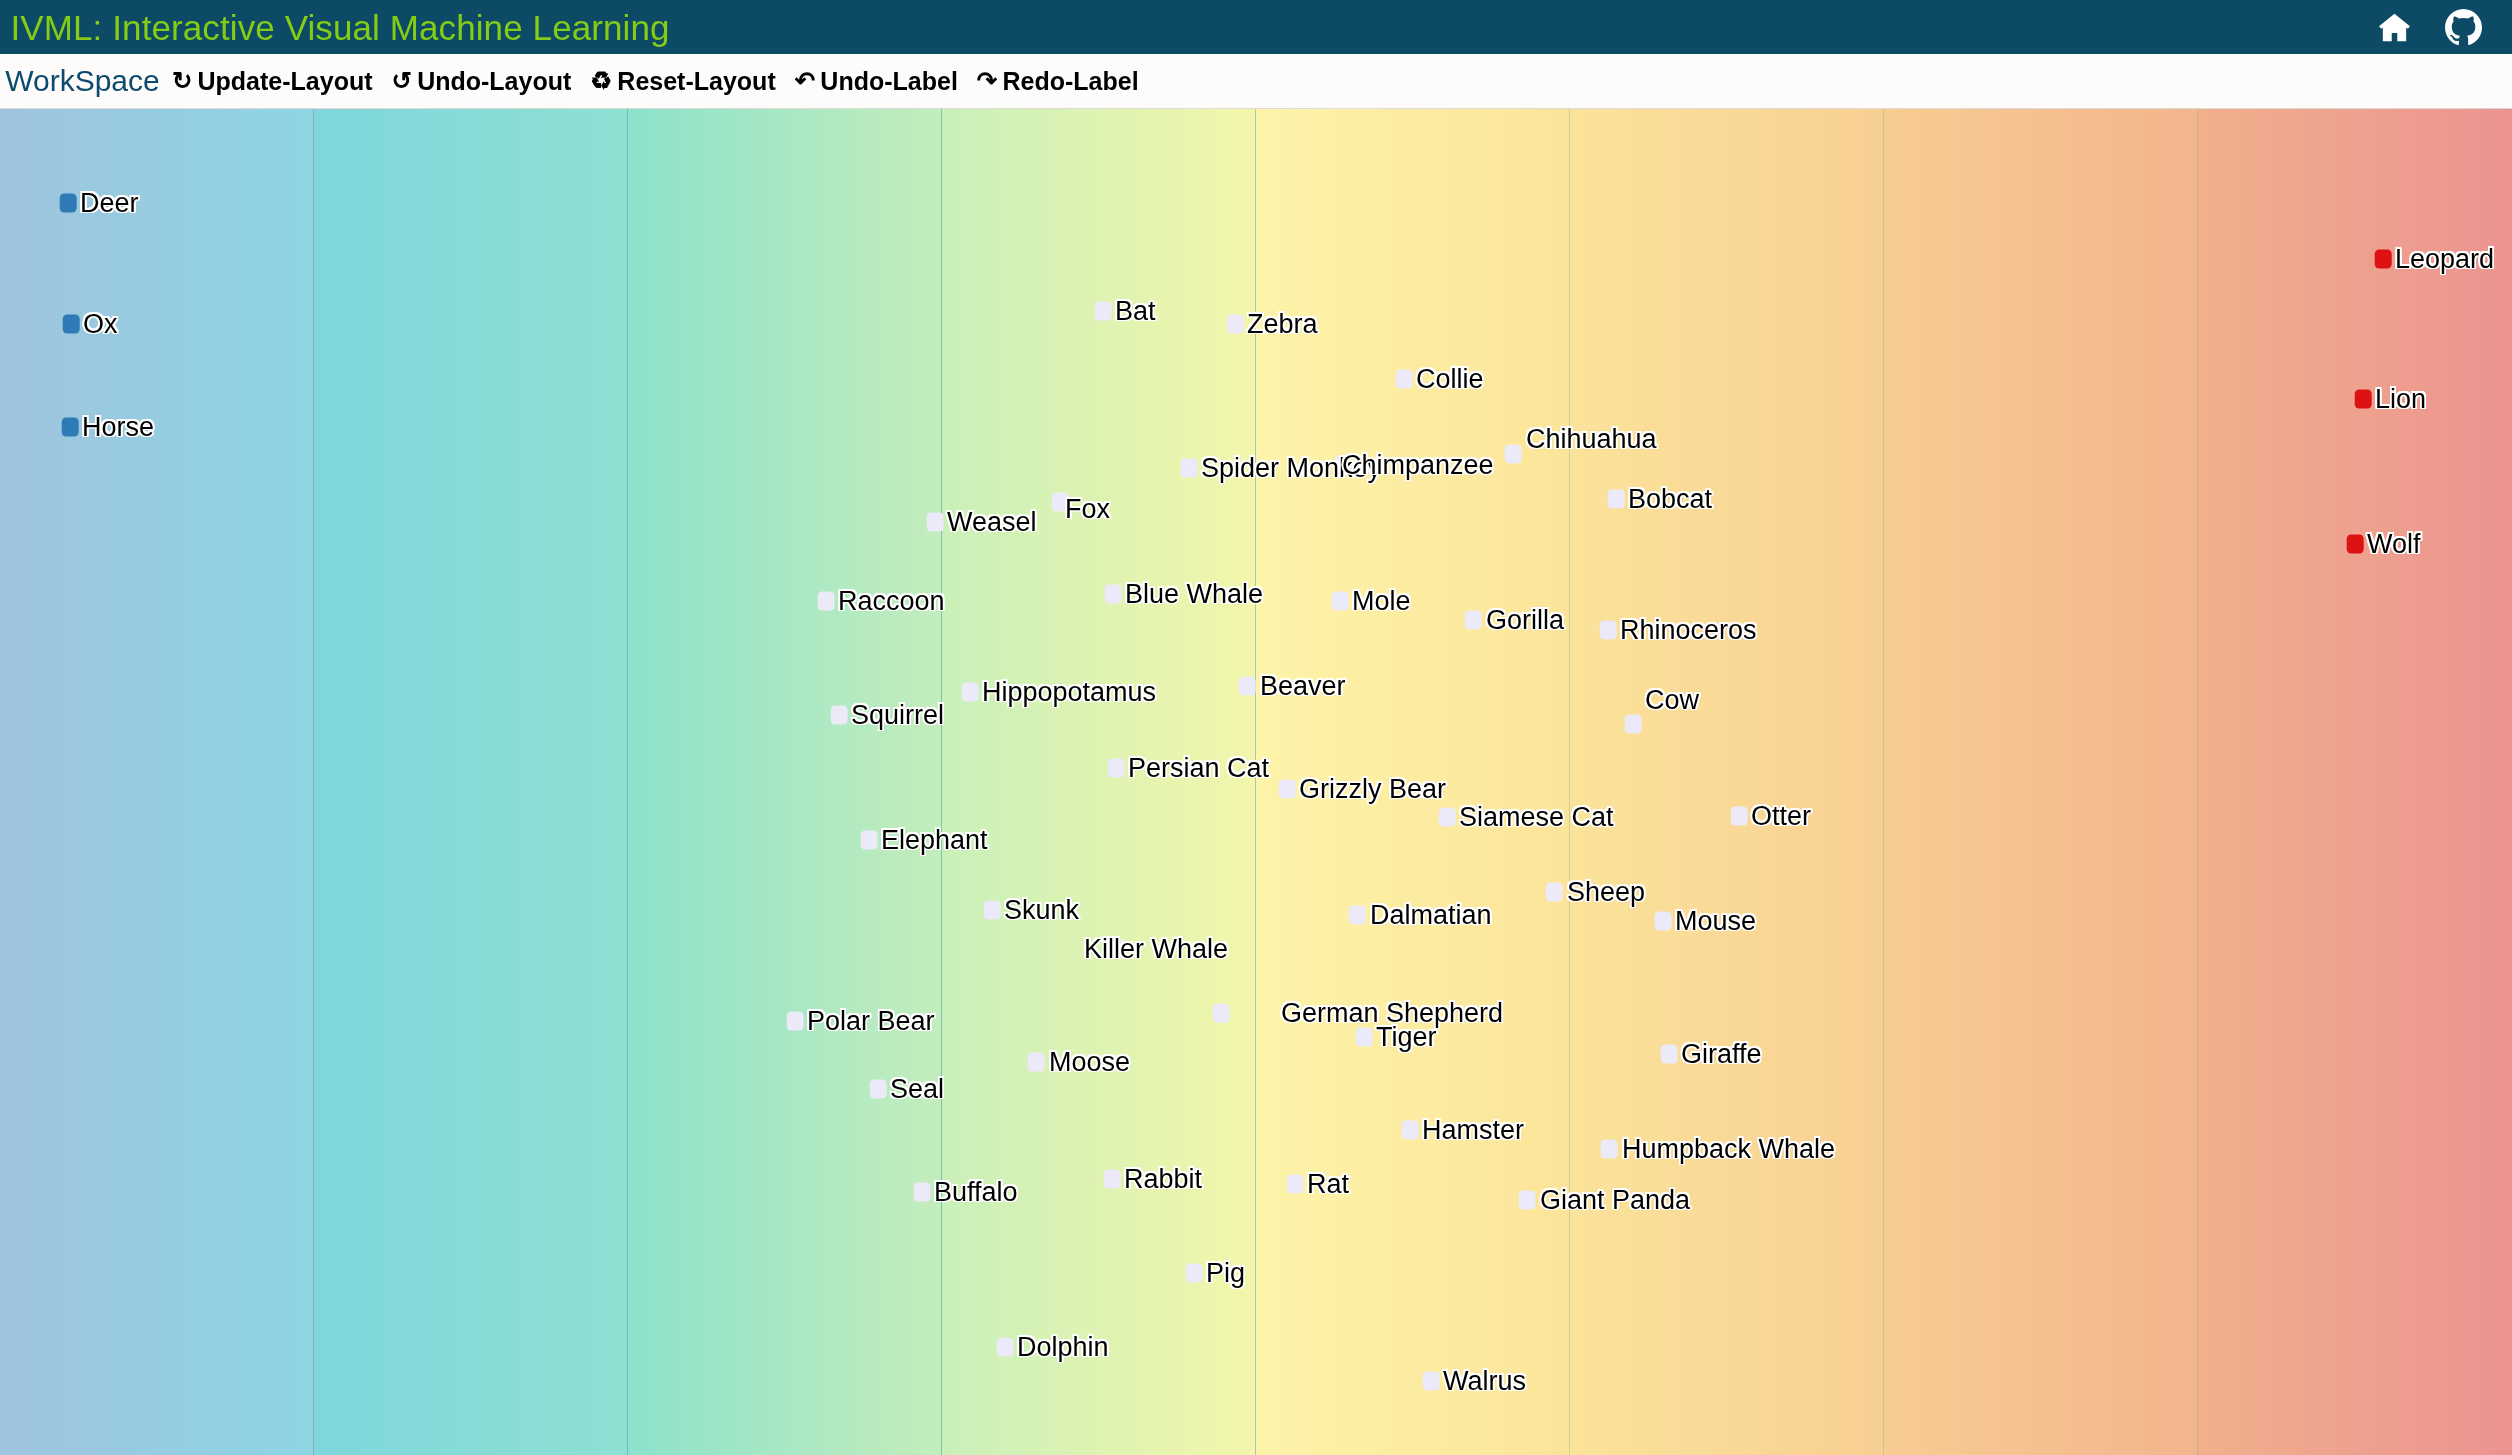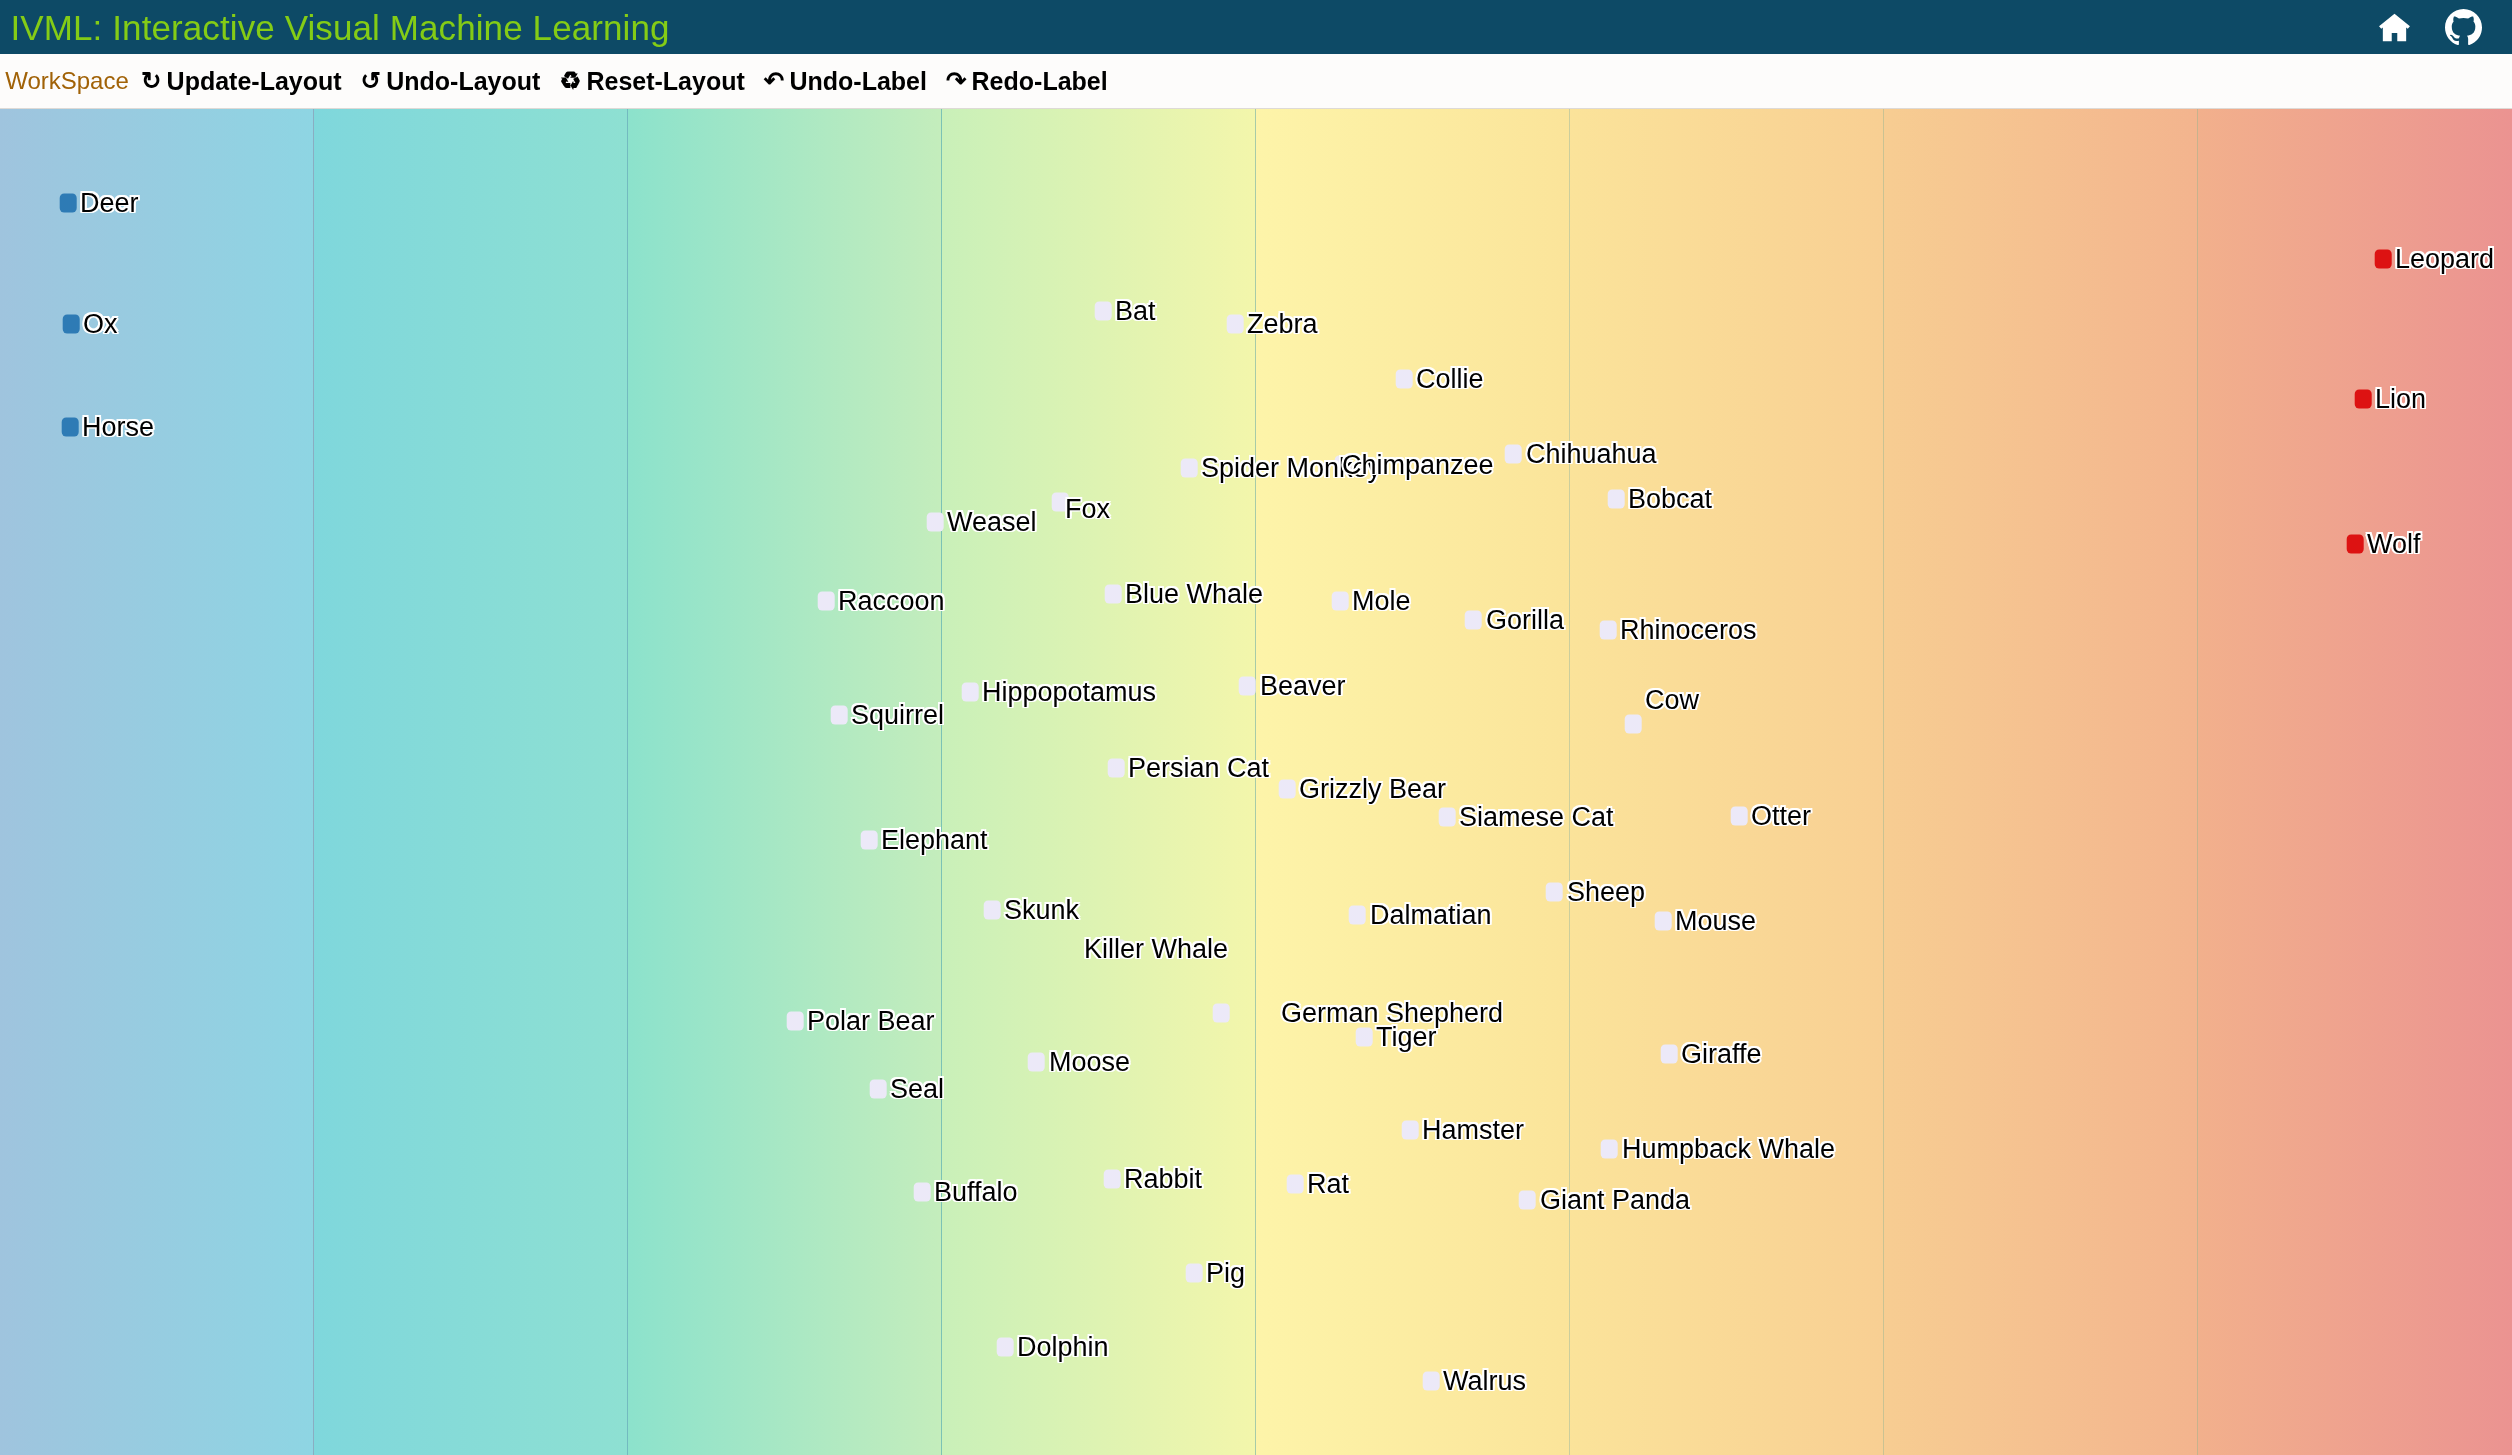--- a/index.html
+++ b/index.html
@@ -44,22 +44,22 @@
     position: absolute;
     left: 0; top: 54px;
     width: 2512px; height: 55px;
     background: #fdfcfb;
     border-bottom: 0.9px solid #dedad6;
     display: flex;
     align-items: center;
     z-index: 25;
   }
   #workspace-label {
-    color: #a16207;
-    font-size: 24px;
+    color: #0c4a6e;
+    font-size: 30px;
     font-weight: 400;
     margin-left: 5.2px;
     margin-right: 12.2px;
     white-space: nowrap;
   }
   .tb-item {
     display: inline-flex;
     align-items: center;
     gap: 5.2px;
     margin-right: 19px;
@@ -196,21 +196,21 @@
       <div class="lbl" style="left: 1115px; top: 202px;">Bat</div>
       <div class="pt" style="left: 1235px; top: 215px;"></div>
       <div class="lbl" style="left: 1247px; top: 215px;">Zebra</div>
       <div class="pt" style="left: 1404px; top: 270px;"></div>
       <div class="lbl" style="left: 1416px; top: 270px;">Collie</div>
       <div class="pt" style="left: 1189px; top: 359px;"></div>
       <div class="lbl" style="left: 1201px; top: 359px;">Spider Monkey</div>
       <div class="pt" style="left: 1343px; top: 356px;"></div>
       <div class="lbl" style="left: 1342px; top: 356px;">Chimpanzee</div>
       <div class="pt" style="left: 1513px; top: 345px;"></div>
-      <div class="lbl" style="left: 1526px; top: 345px;">Chihuahua</div>
+      <div class="lbl" style="left: 1526px; top: 330px;">Chihuahua</div>
       <div class="pt" style="left: 1616px; top: 390px;"></div>
       <div class="lbl" style="left: 1628px; top: 390px;">Bobcat</div>
       <div class="pt" style="left: 935px; top: 413px;"></div>
       <div class="lbl" style="left: 947px; top: 413px;">Weasel</div>
       <div class="pt" style="left: 1060px; top: 393px;"></div>
       <div class="lbl" style="left: 1065px; top: 400px;">Fox</div>
       <div class="pt" style="left: 826px; top: 492px;"></div>
       <div class="lbl" style="left: 838px; top: 492px;">Raccoon</div>
       <div class="pt" style="left: 1113px; top: 485px;"></div>
       <div class="lbl" style="left: 1125px; top: 485px;">Blue Whale</div>

